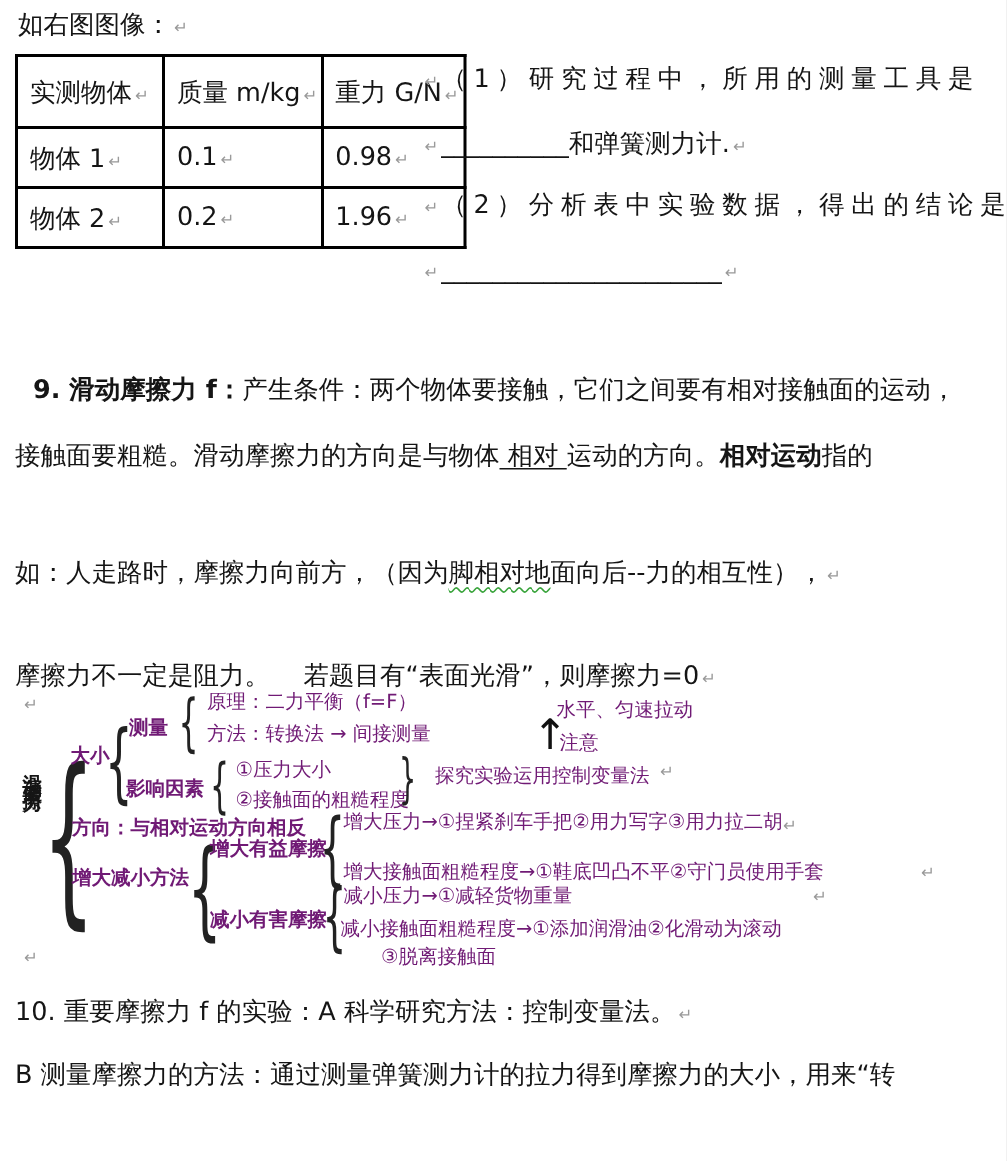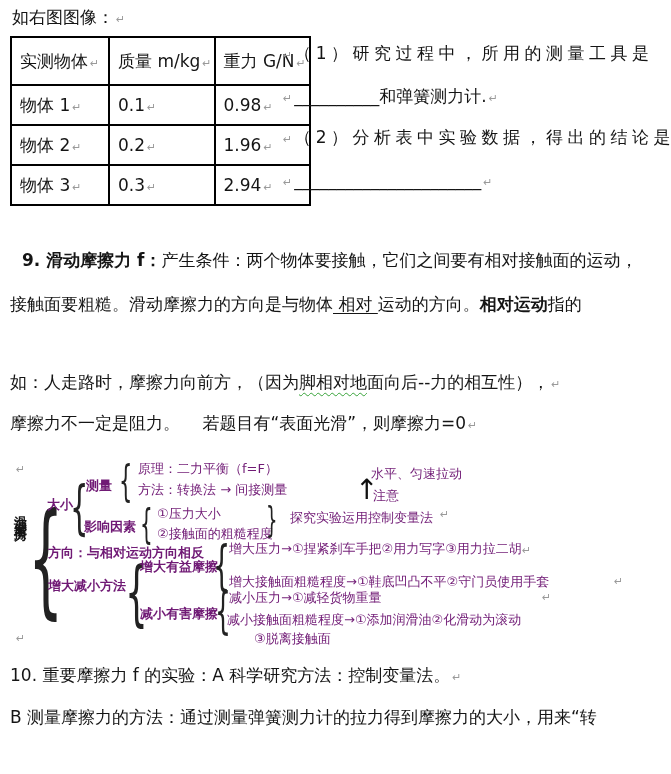--- a/index.html
+++ b/index.html
@@ -51,25 +51,20 @@
       <tr style="height:40px;">
         <td><span>物体 1</span><span class="pmark">↵</span></td>
         <td><span>0.1</span><span class="pmark">↵</span></td>
         <td><span>0.98</span><span class="pmark">↵</span></td>
       </tr>
       <tr style="height:40px;">
         <td><span>物体 2</span><span class="pmark">↵</span></td>
         <td><span>0.2</span><span class="pmark">↵</span></td>
         <td><span>1.96</span><span class="pmark">↵</span></td>
       </tr>
-      <tr style="height:40px;">
-        <td><span>物体 3</span><span class="pmark">↵</span></td>
-        <td><span>0.3</span><span class="pmark">↵</span></td>
-        <td><span>2.94</span><span class="pmark">↵</span></td>
-      </tr>
     </tbody>
       </table>
   </div>
 
   <div class="abs t17" style="left:281px;top:42px;">
     <span class="pmark">↵</span><span class="ls4">（1）研究过程中，所用的测量工具是</span>
   </div>
   <div class="abs t17" style="left:281px;top:85px;text-align:right;">
     <span class="pmark">↵</span><span>__________</span><span>和弹簧测力计.</span><span class="pmark">↵</span>
   </div>
@@ -83,21 +78,21 @@
   <div class="abs t17" style="left:22px;top:249px;">
     <span class="bold">9. 滑动摩擦力 f：</span><span>产生条件：两个物体要接触，它们之间要有相对接触面的运动，</span>
   </div>
   <div class="abs t17" style="left:10px;top:293px;">
     <span>接触面要粗糙。滑动摩擦力的方向是与物体</span><span class="ul"> 相对 </span><span>运动的方向。</span><span class="bold">相对运动</span><span>指的</span>
   </div>
 
   <div class="abs t17" style="left:10px;top:371px;">
     <span>如：人走路时，摩擦力向前方，（因为</span><span class="wavy">脚相对地</span><span>面向后--力的相互性），</span><span class="pmark">↵</span>
   </div>
-  <div class="abs t17" style="left:10px;top:412px;">
+  <div class="abs t17" style="left:10px;top:440px;">
     <span>摩擦力不一定是阻力。　 若题目有“表面光滑”，则摩擦力=0</span><span class="pmark">↵</span>
   </div>
 
   <div>
     <span class="abs pmark" style="left:14px;top:463px;">↵</span>
 
     <span class="abs vroot" style="left:11px;top:506px;">滑动摩擦力</span>
     <span class="brace" style="left:28px;top:497px;font-size:124px;transform:scale(0.45,1);">{</span>
 
     <span class="abs t13 bold" style="left:47px;top:497px;">大小</span>

